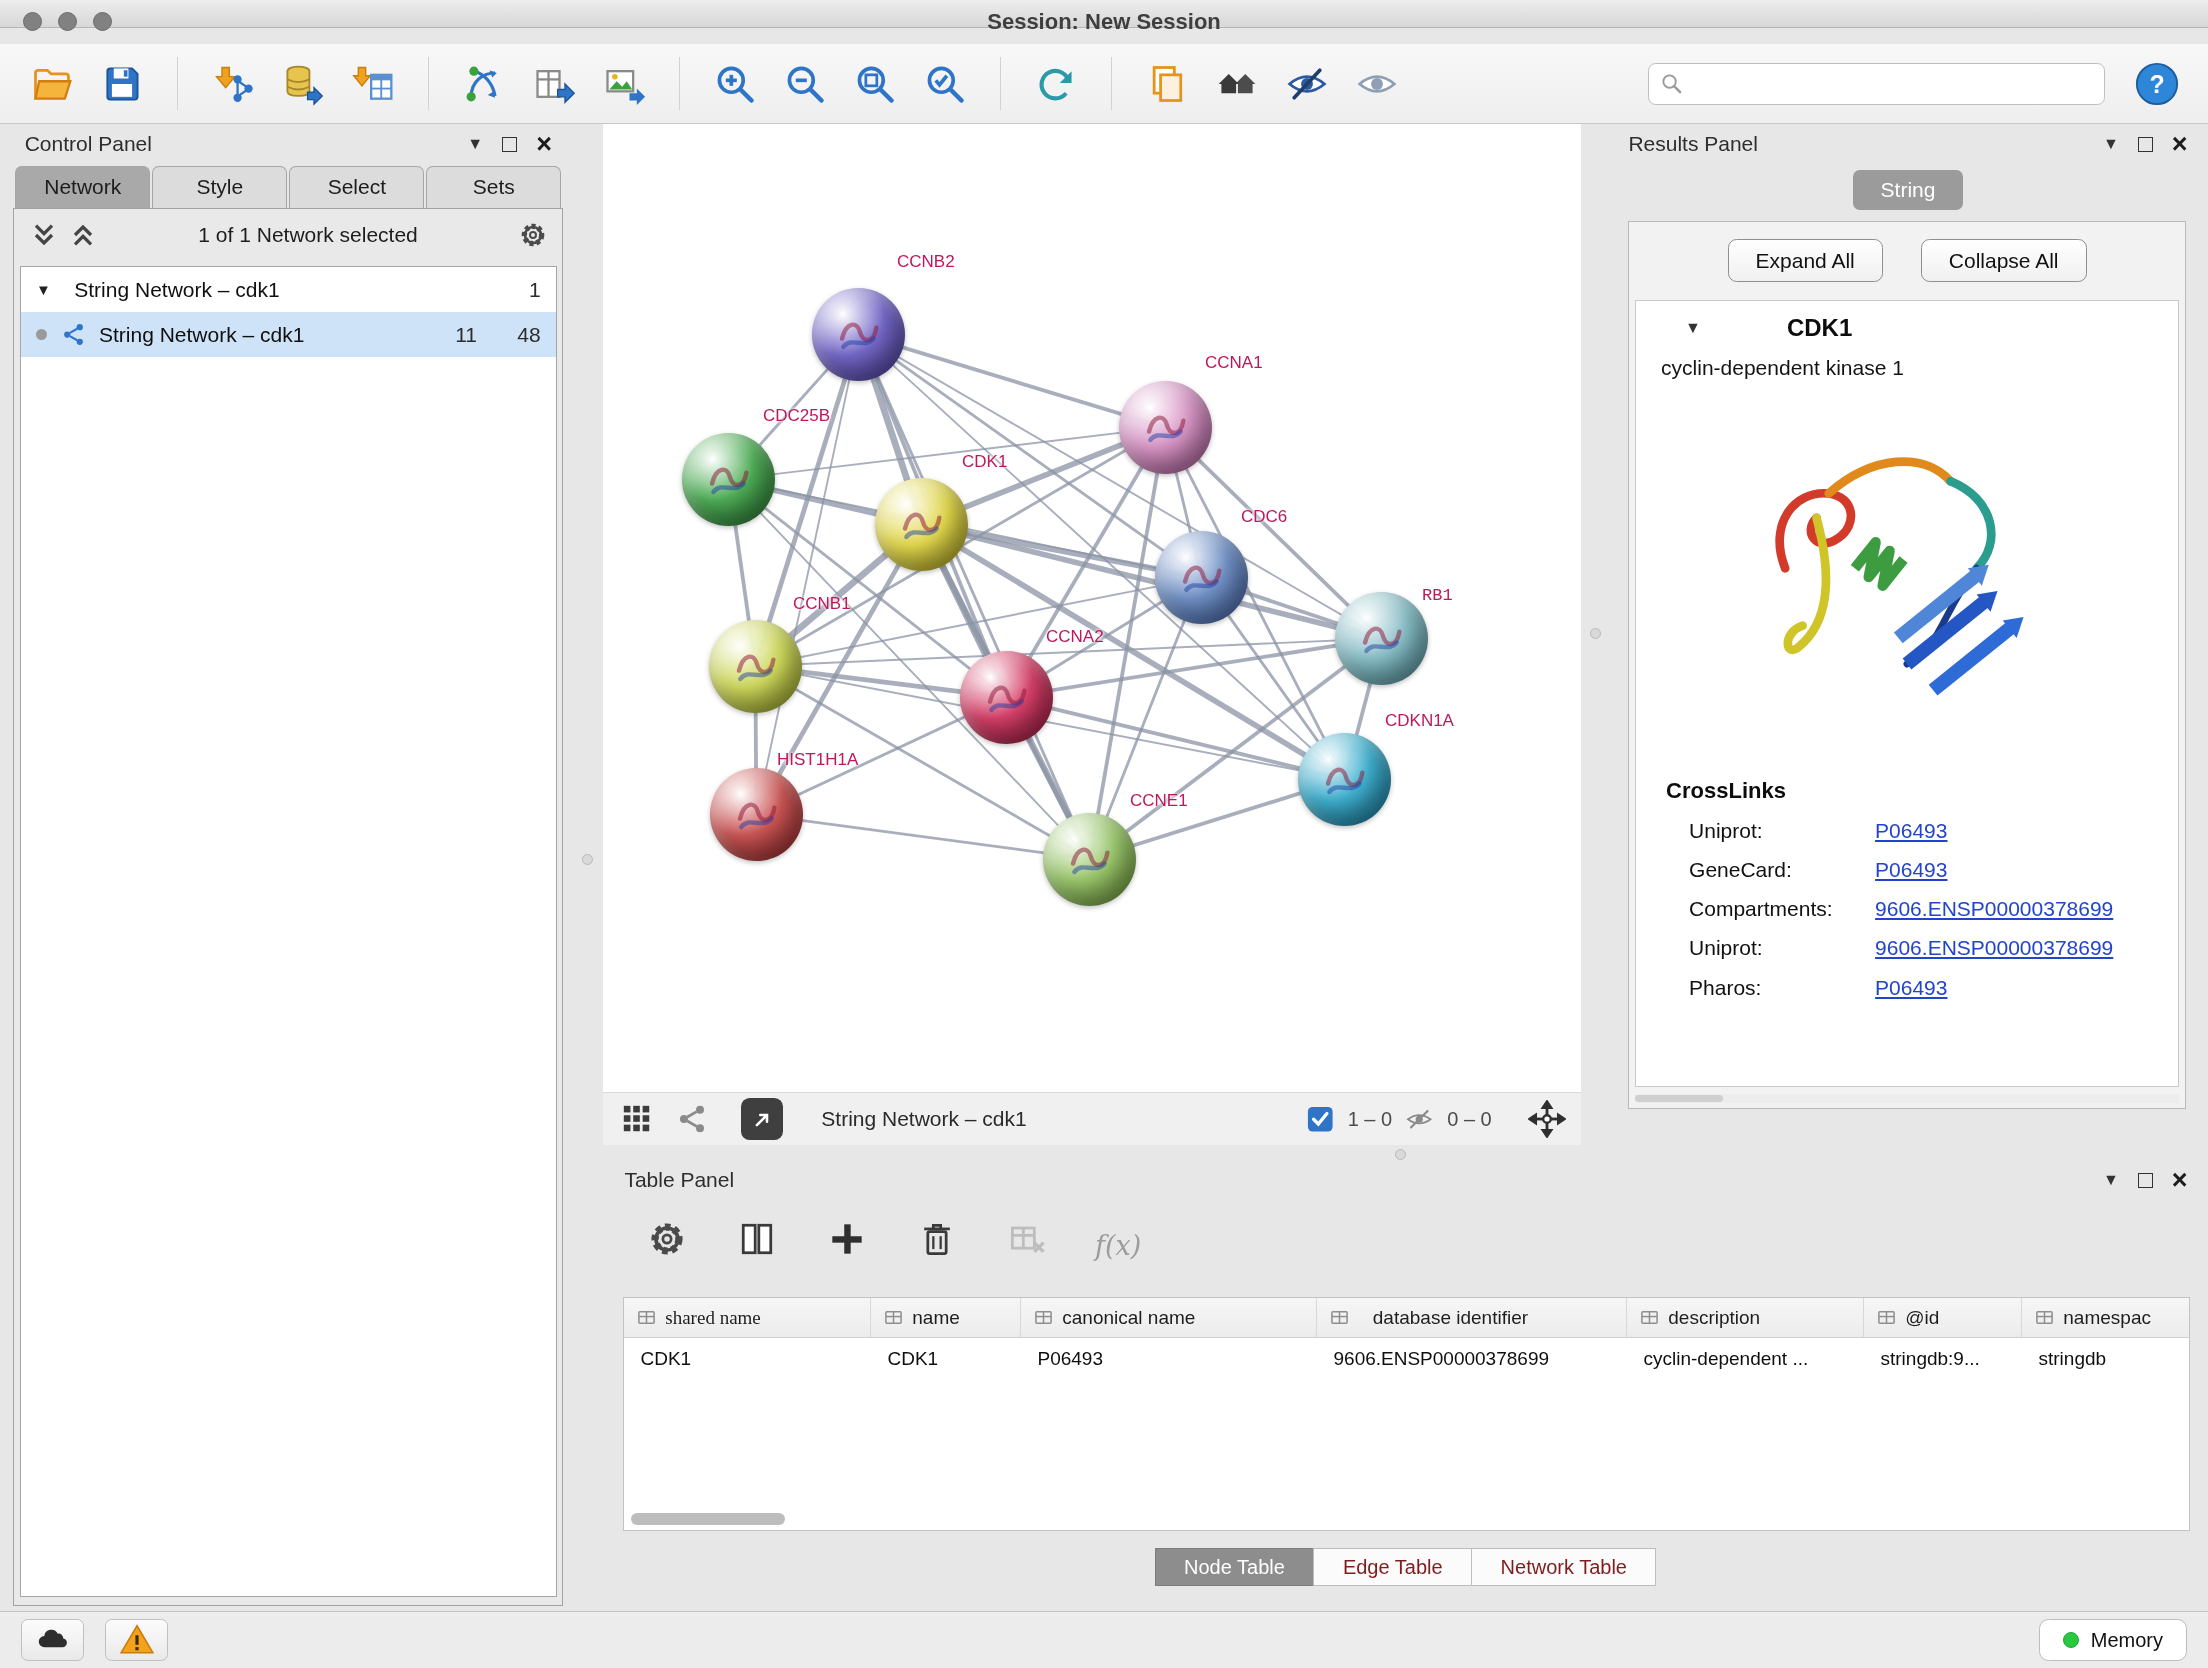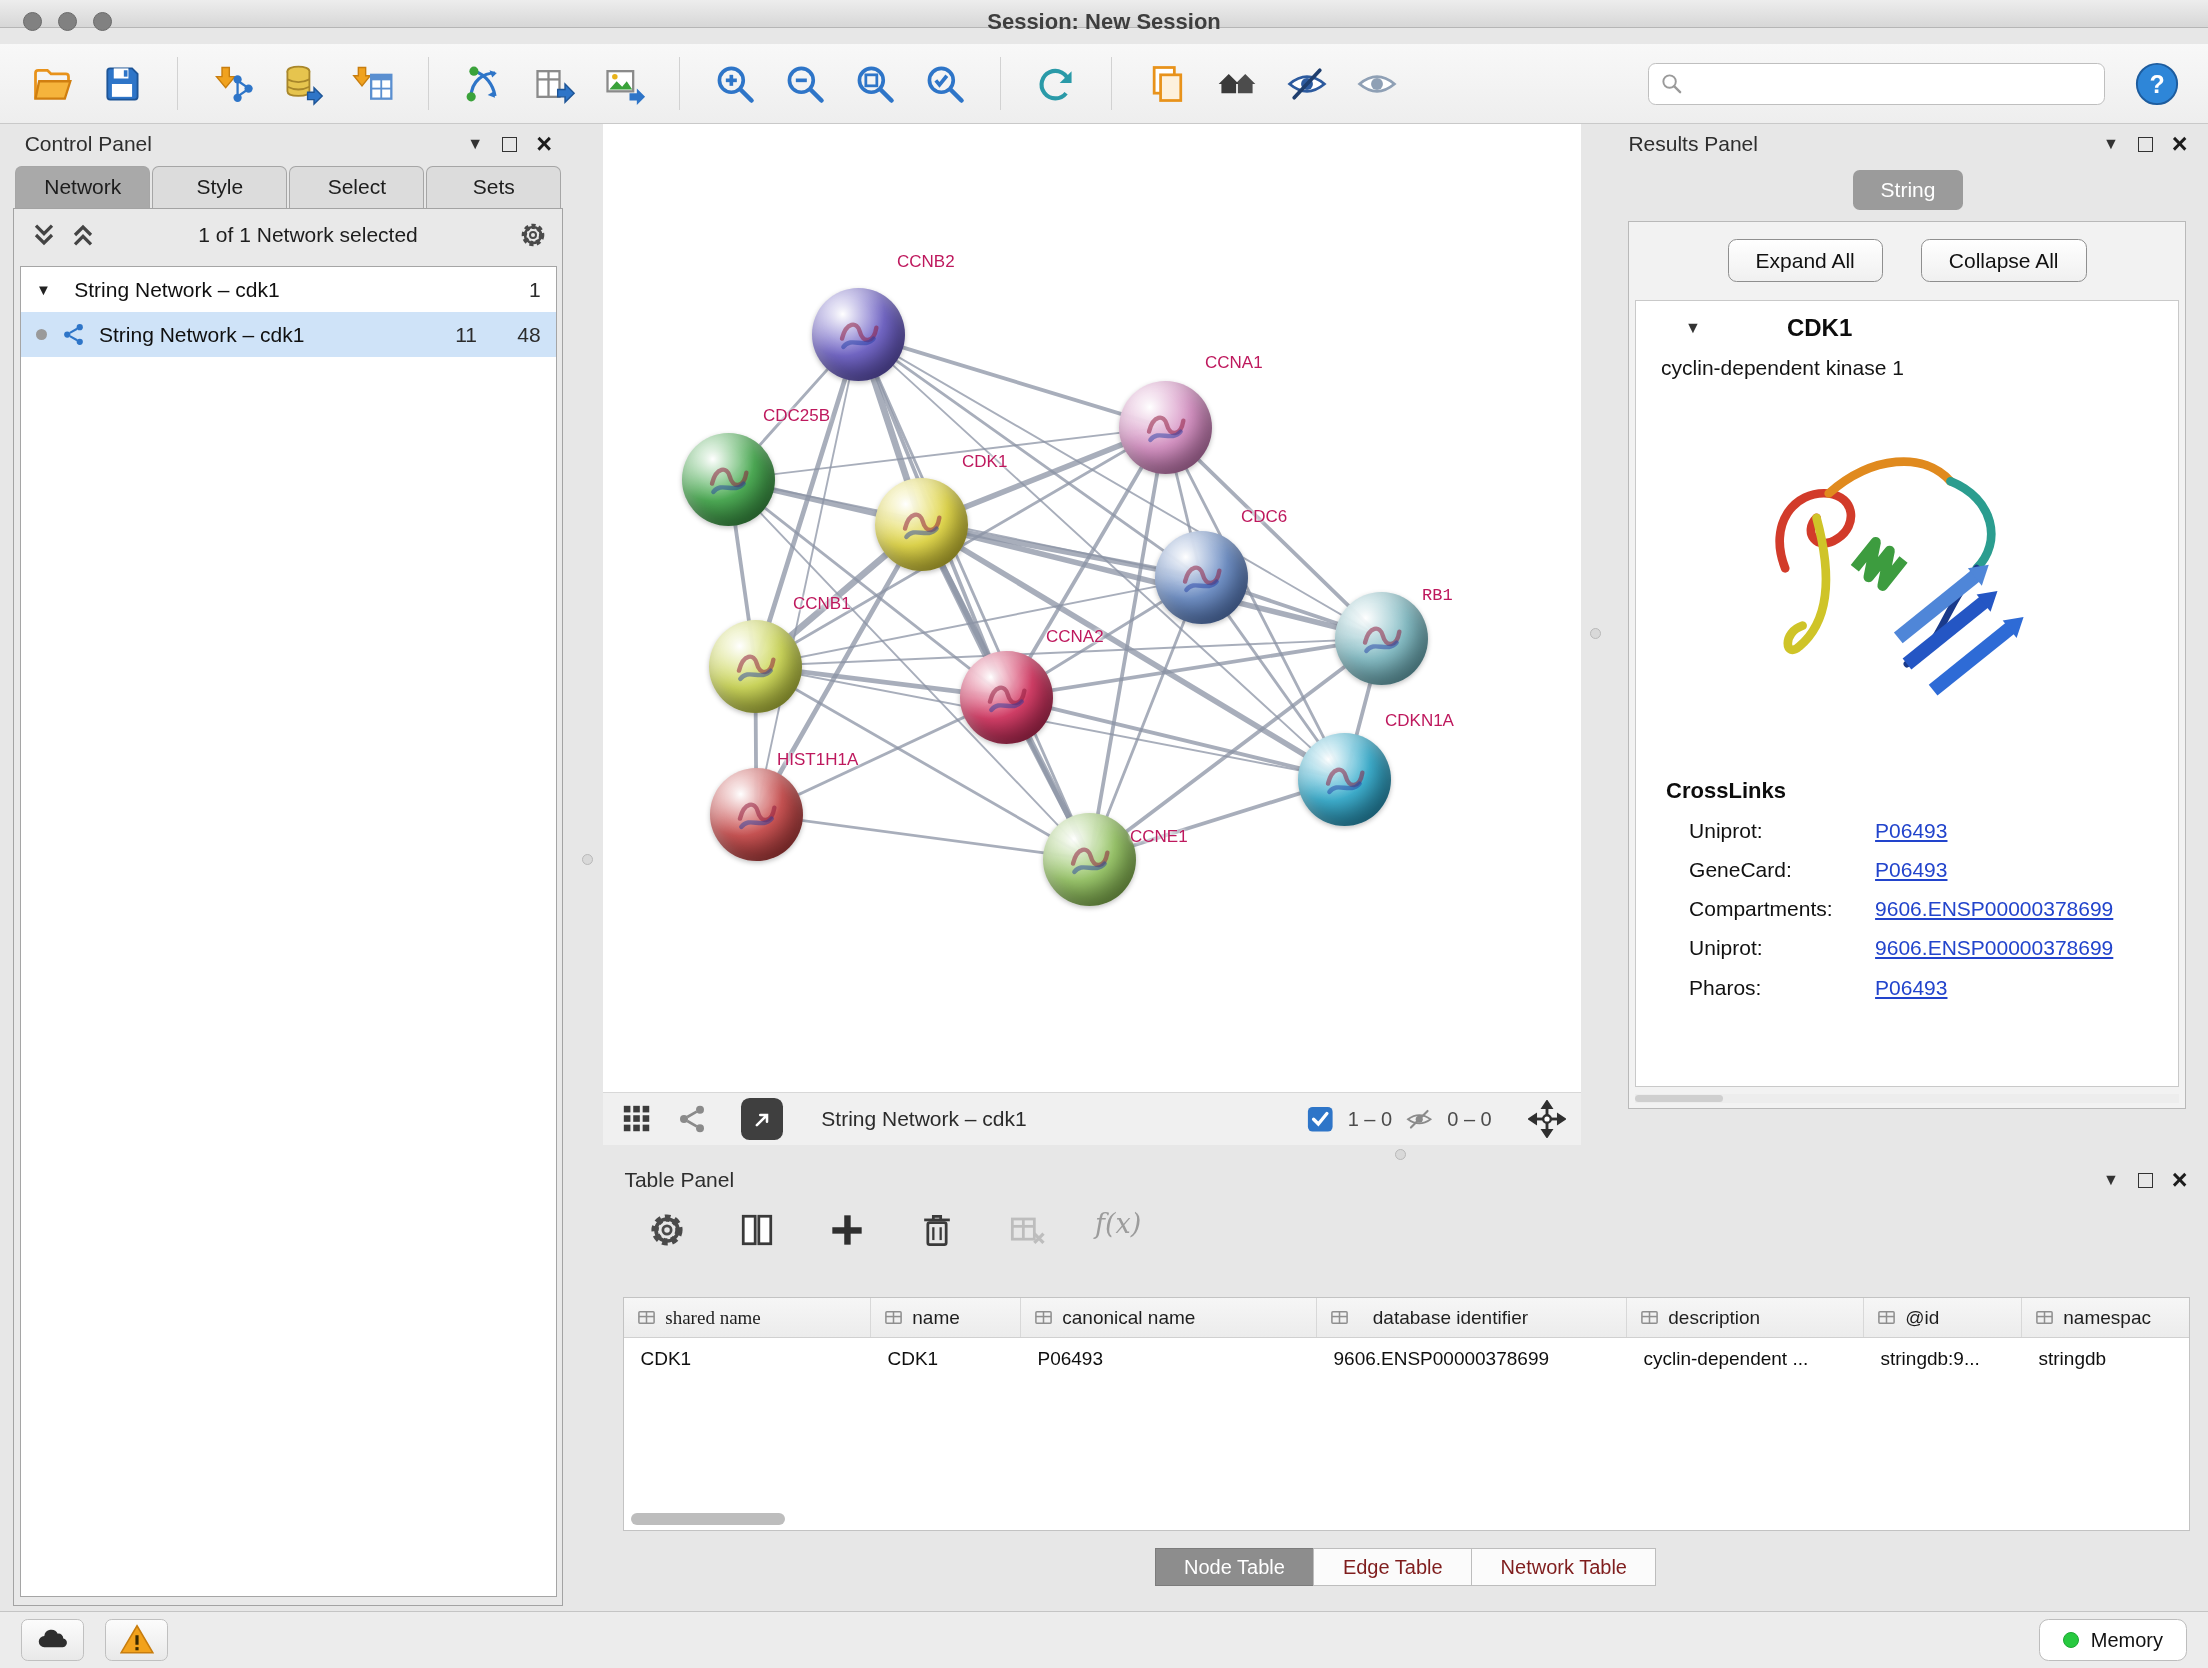--- a/index.html
+++ b/index.html
@@ -87,21 +87,21 @@
 .protein-img{display:block;margin:23px auto 0;width:358px;height:348px}
 .cl-title{margin:27px 0 7.6px 30px;font-size:22px;font-weight:bold;color:#0d0d0d}
 .cl-row{display:flex;padding:7.6px 0 7.6px 53px;font-size:21px;color:#111}
 .cl-label{width:186px;flex:0 0 auto}
 .cl-link{color:#2244cc;text-decoration:underline;white-space:nowrap}
 .rp-scroll{position:absolute;left:5.7px;right:5.7px;bottom:4.8px;height:9.5px;background:#ededed}
 .rp-thumb{width:88px;height:7.6px;background:#cfcfcf;border-radius:3.8px;margin-top:1px}
 
 
 .table-panel{position:absolute;left:613px;top:1162px;width:1586px;height:447px}
-.tp-toolbar{display:flex;align-items:flex-start;gap:46px;padding:9.5px 0 0 32px;height:63px}
+.tp-toolbar{display:flex;align-items:flex-end;gap:46px;padding:9.5px 0 0 32px;height:63px}
 .tp-toolbar svg{width:44px;height:44px}
 .fx-label{font-size:27px;font-style:italic;font-family:"DejaVu Serif",serif;color:#9c9c9c}
 .table-box{position:absolute;left:9.5px;right:9.5px;top:135px;height:234px;background:#fff;border:1px solid #c3c3c3;overflow:hidden}
 .table-header-row{display:flex;height:40px;background:linear-gradient(#f6f6f6,#ececec);border-bottom:1px solid #d0d0d0;overflow:hidden}
 .th{display:flex;align-items:center;gap:9.5px;padding-left:13.3px;font-size:19px;color:#1e1e1e;border-right:1px solid #d8d8d8;flex:0 0 auto;white-space:nowrap;overflow:hidden}
 .col-ico{width:19px;height:19px;flex:0 0 auto}
 .col-ico rect,.col-ico line{stroke:#8f8f8f;fill:none;stroke-width:1.6}
 .tr{display:flex;height:42px;align-items:center}
 .td{padding-left:17px;font-size:19px;color:#0f0f0f;flex:0 0 auto;white-space:nowrap;overflow:hidden}
 .h-scroll{position:absolute;left:7.6px;bottom:4.8px;height:12.4px;width:1550px}
@@ -458,21 +458,21 @@
           <path d="M9 29 C15 21 24 31 31 23"></path>
         </svg>
       </div>
       <div class="net-label" style="left: 174px; top: 626px;">HIST1H1A</div>
       <div class="net-node" style="left: 440px; top: 689px; background: radial-gradient(circle at 33% 28%, rgba(255, 255, 255, 0.95) 0%, rgb(156, 200, 109) 46%, rgb(86, 125, 42) 100%);">
         <svg class="node-structure" viewBox="0 0 40 40">
           <path d="M8 23 C11 11 19 10 21 18 S31 27 33 15"></path>
           <path d="M9 29 C15 21 24 31 31 23"></path>
         </svg>
       </div>
-      <div class="net-label" style="left: 527px; top: 667px; margin-top: 36px;">CCNE1</div>
+      <div class="net-label" style="left: 527px; top: 667px;">CCNE1</div>
     </div>
   <div class="network-footer">
     <div class="nf-ico">
         <svg viewBox="0 0 34 34">
           <g fill="#3c3c3c">
             <rect x="3" y="3" width="7" height="7"></rect>
             <rect x="13" y="3" width="7" height="7"></rect>
             <rect x="23" y="3" width="7" height="7"></rect>
             <rect x="3" y="13" width="7" height="7"></rect>
             <rect x="13" y="13" width="7" height="7"></rect>

